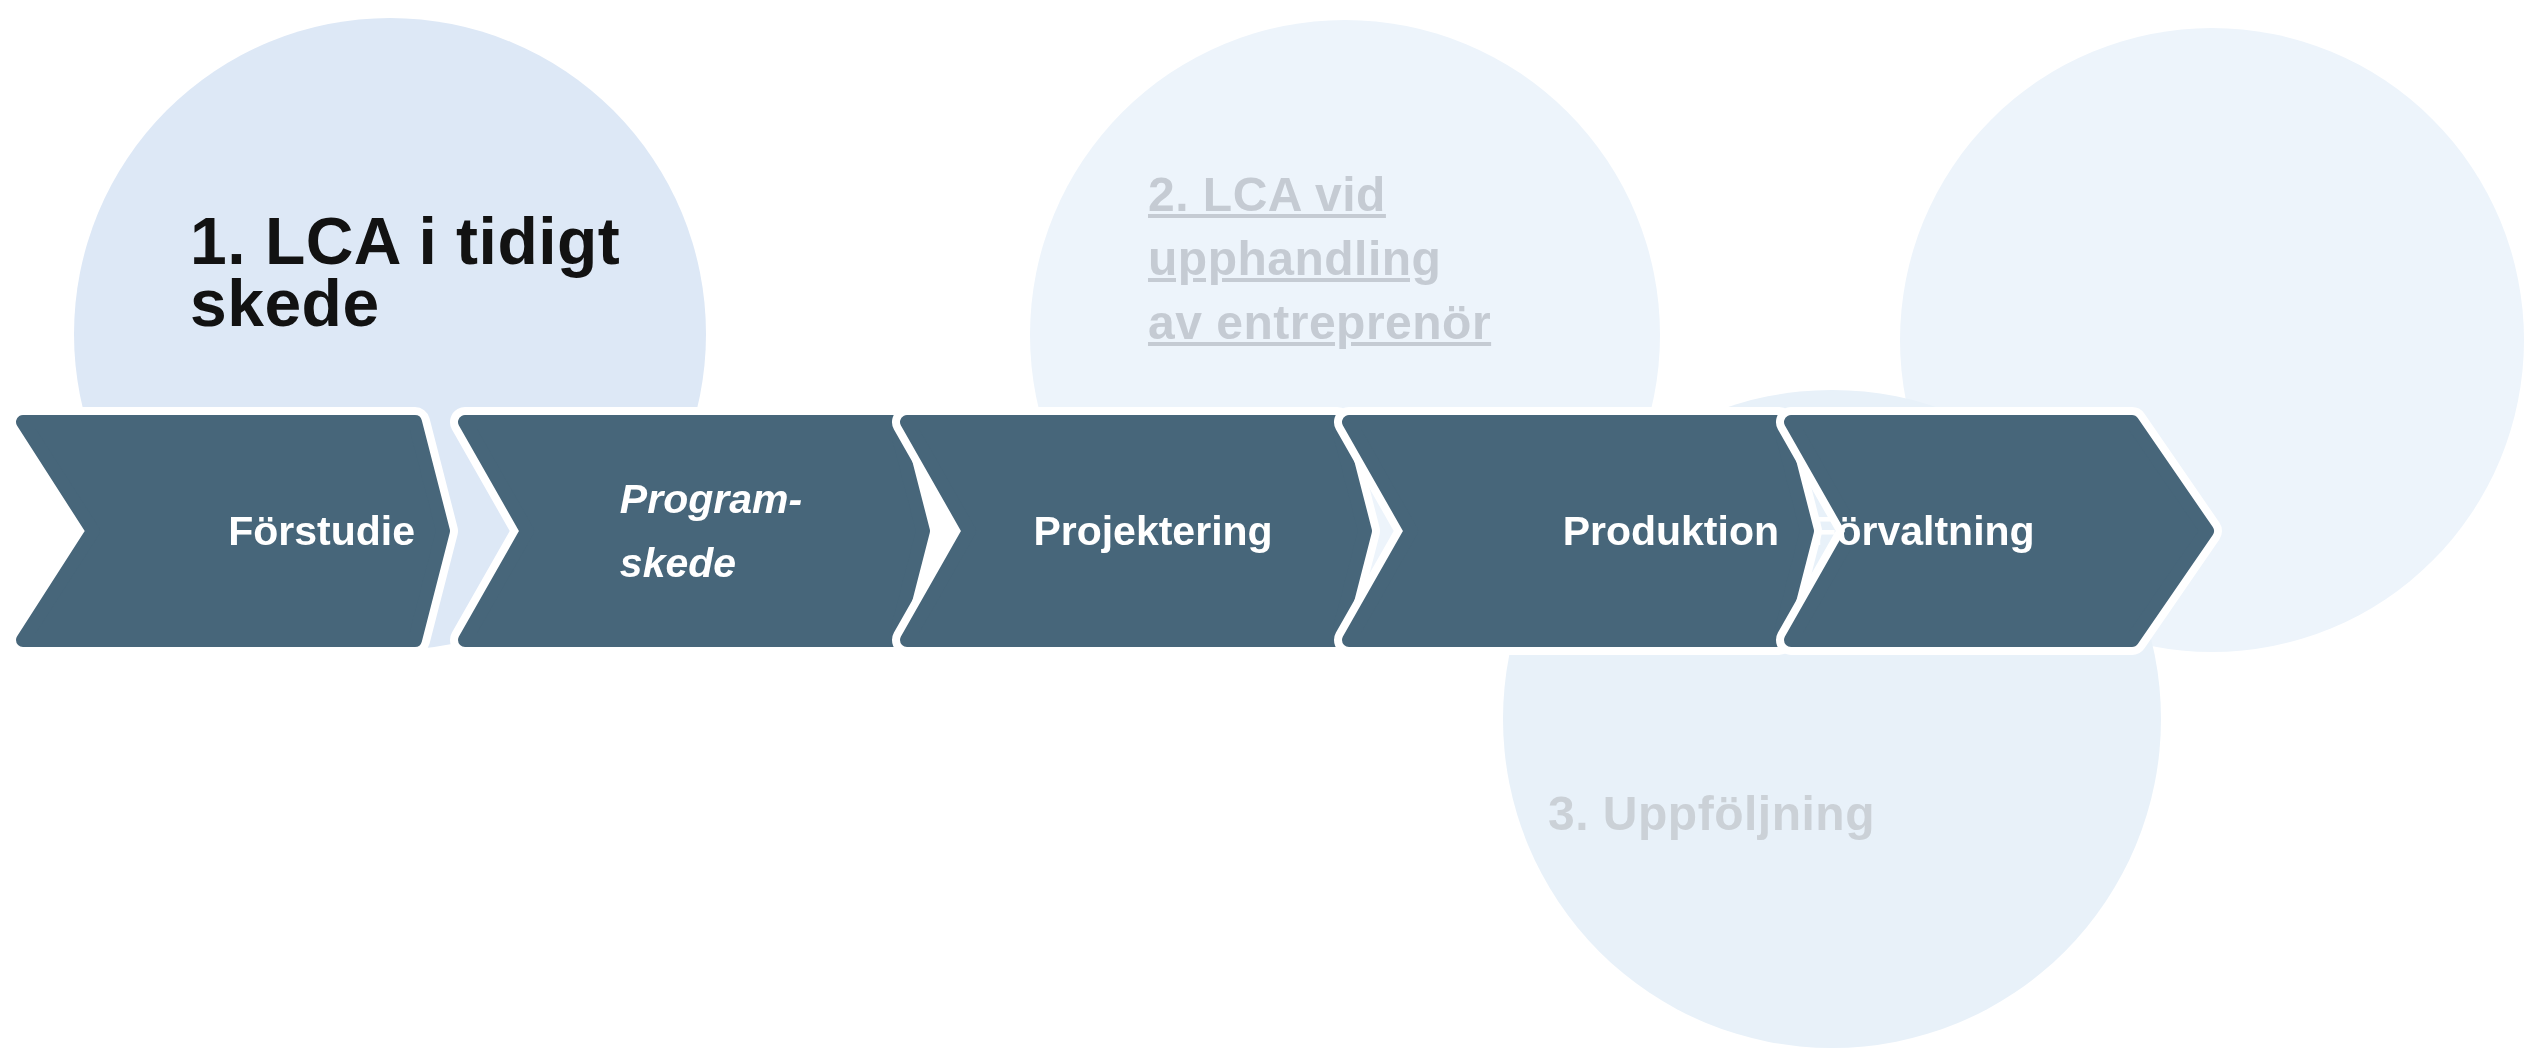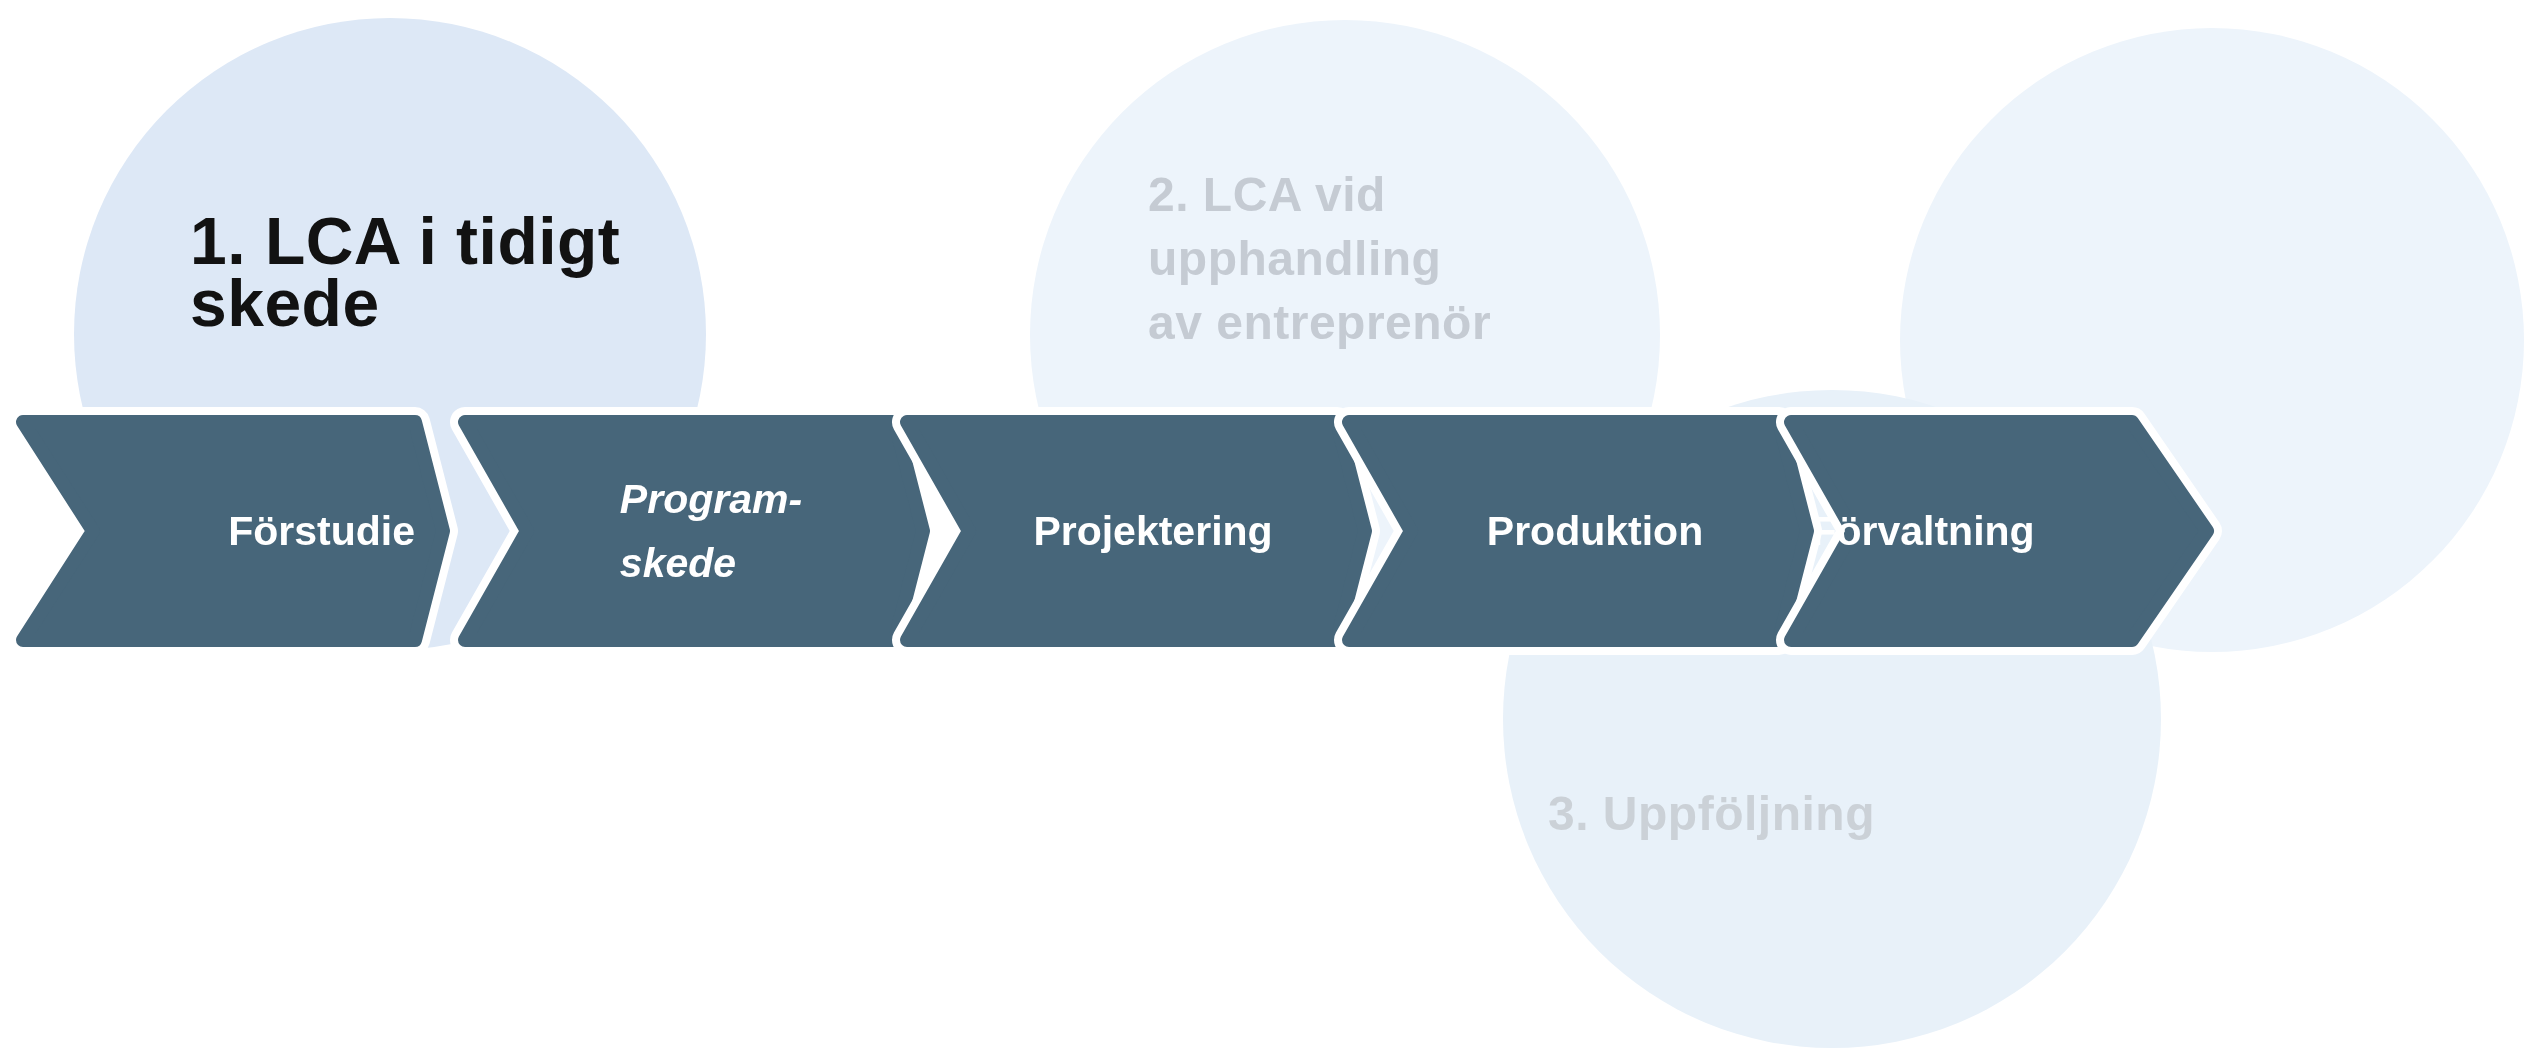--- a/index.html
+++ b/index.html
@@ -47,21 +47,21 @@
     white-space: pre-line;
     font-weight: bold;
     font-size: 48px;
     line-height: 62px;
     letter-spacing: 0.5px;
   }
   .stage-title.active {
     color: var(--color-label_active);
     font-size: 66px;
   }
-  .stage-title.t2 { left: 1148px; top: 163px; line-height: 64px; color: var(--color-label_inactive2); }
+  .stage-title.t2 { left: 1148px; top: 163px; line-height: 64px; color: var(--color-label_inactive2); text-decoration: underline; }
   .stage-title.t3 { left: 1548px; top: 782px; line-height: 64px; color: var(--color-label_inactive3); }
   .stage-title.t4 { left: 2042px; top: 220px; line-height: 64px; color: var(--color-label_inactive4); }
   .stage-title.t1 { left: 190px;  top: 210px; }
 
   .phase-label {
     position: absolute;
     top: 422px;
     height: 218px;
     display: flex;
     align-items: center;
@@ -72,21 +72,21 @@
     line-height: 64px;
   }
   .phase-label .inner {
     display: inline-block;
     text-align: left;
     white-space: pre-line;
   }
   .phase-label.p1 { left: 93px;   width: 322px; justify-content: flex-end; }
   .phase-label.p2 { left: 527px;  width: 368px; font-style: italic; }
   .phase-label.p3 { left: 969px;  width: 368px; }
-  .phase-label.p4 { left: 1411px; width: 368px; }
+  .phase-label.p4 { left: 1411px; width: 368px; justify-content: flex-end; }
   .phase-label.p5 { left: 1773px; width: 300px; }
 </style>
 </head>
 <body>
 
 <div class="stage-wrap">
 
   <svg class="diagram" viewBox="0 0 2539 1063">
 
     <circle class="circle-stage1" cx="390" cy="334" r="316"></circle>

